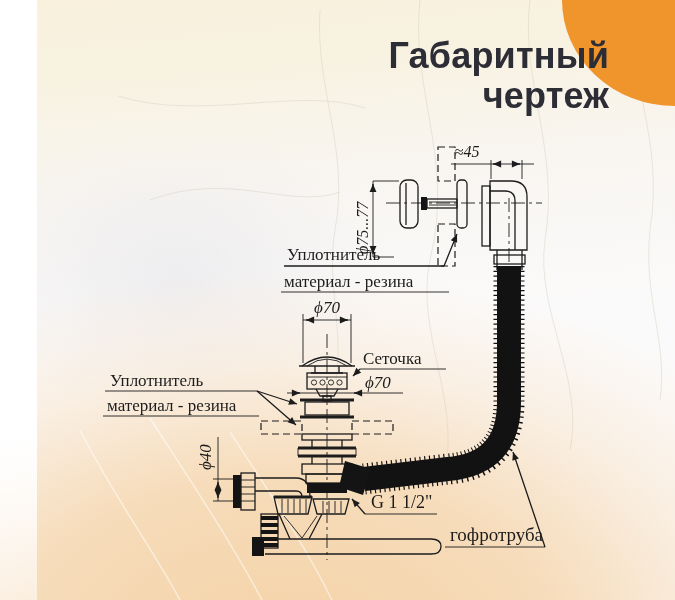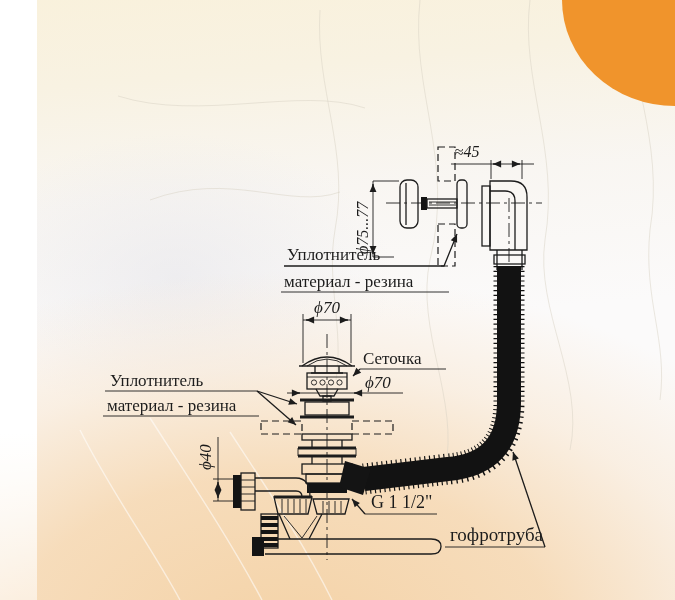--- a/index.html
+++ b/index.html
@@ -52,20 +52,22 @@
   <path class="ctr" d="M150,200 C230,170 290,210 340,192"></path>
   <path class="ctrw" d="M80,430 C110,490 150,545 180,600"></path>
   <path class="ctrw" d="M150,418 C190,480 230,540 262,600"></path>
   <path class="ctrw" d="M230,432 C268,490 305,545 332,600"></path>
 </svg>
 
 <div class="left-strip"></div>
 <div class="orange-corner"></div>
 
 <div class="title">
+  <div>Габаритный</div>
+  <div>чертеж</div>
 </div>
 
 <svg class="drawing" width="675" height="600" viewBox="0 0 675 600">
   <defs>
     <marker id="arr" viewBox="0 0 10 10" refX="9.5" refY="5" markerUnits="userSpaceOnUse" markerWidth="11" markerHeight="9" orient="auto">
       <path d="M0.5,1.2 L9.5,5 L0.5,8.8 Z" fill="#1c1c1c"></path>
     </marker>
   </defs>
 
   <g>

